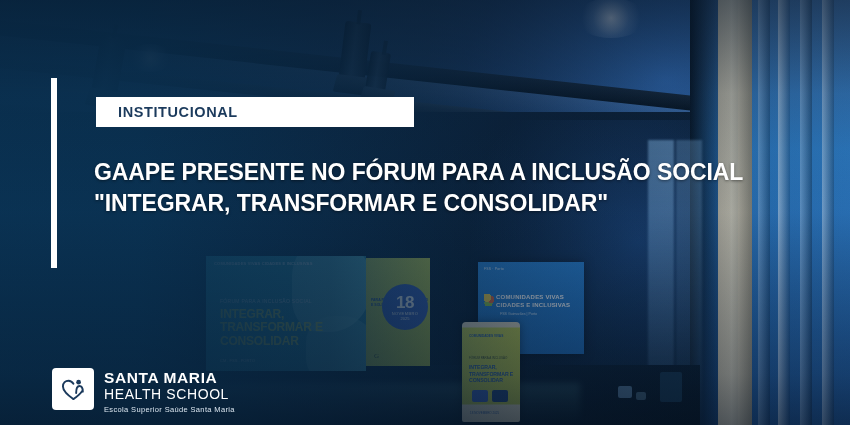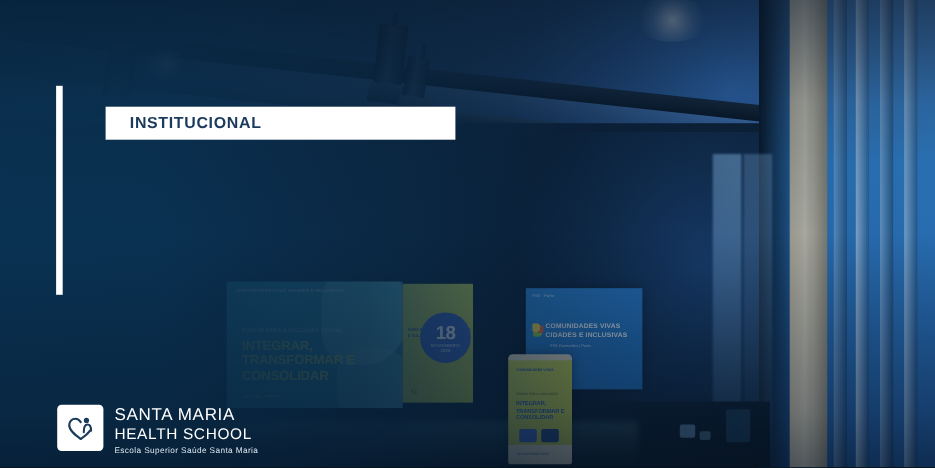--- a/index.html
+++ b/index.html
@@ -375,21 +375,21 @@
     width: 42px; height: 42px;
     background: #ffffff;
     border-radius: 4px;
     display: flex;
     align-items: center;
     justify-content: center;
     flex: none;
   }
   .logo-text { padding-top: 1px; }
   .logo-l1 {
-    font-size: 15.5px; font-weight: normal; color: #ffffff;
+    font-size: 15.5px; font-weight: bold; color: #ffffff;
     letter-spacing: 0.6px; line-height: 17px;
   }
   .logo-l2 {
     font-size: 14px; font-weight: normal; color: #ffffff;
     letter-spacing: 0.6px; line-height: 17px;
   }
   .logo-l3 {
     font-size: 7.5px; color: #dbe6f0;
     letter-spacing: 0.35px; line-height: 11px; padding-top: 1px;
   }
@@ -480,20 +480,21 @@
 
   <div class="scrim-left"></div>
   <div class="scrim-vert"></div>
 
   <div class="accent-bar"></div>
 
   <div class="category-badge">
     <span>INSTITUCIONAL</span>
   </div>
 
+  <h1 class="headline">GAAPE PRESENTE NO FÓRUM PARA A INCLUSÃO SOCIAL "INTEGRAR, TRANSFORMAR E CONSOLIDAR"</h1>
 
   <div class="logo-lockup">
     <div class="logo-mark">
       <svg width="28" height="28" viewBox="0 0 32 32" aria-hidden="true">
         <path d="M16.5 27.5 C11 23.5 4.5 19 4.5 13 C4.5 9 7.5 6.5 10.8 6.5 C13.3 6.5 15.3 8 16.5 10" fill="none" stroke="#1b3a5c" stroke-width="2.2" stroke-linecap="round"></path>
         <path d="M16.5 27.5 C20 25 24 22 26.3 18.5" fill="none" stroke="#1b3a5c" stroke-width="2.2" stroke-linecap="round"></path>
         <circle cx="22.4" cy="8.2" r="2.7" fill="#1b3a5c"></circle>
         <path d="M19.6 20.5 C19.6 15 21 12.5 23.4 12.5 C25.8 12.5 27.2 15 27.2 19" fill="none" stroke="#1b3a5c" stroke-width="2.2" stroke-linecap="round"></path>
       </svg>
     </div>

